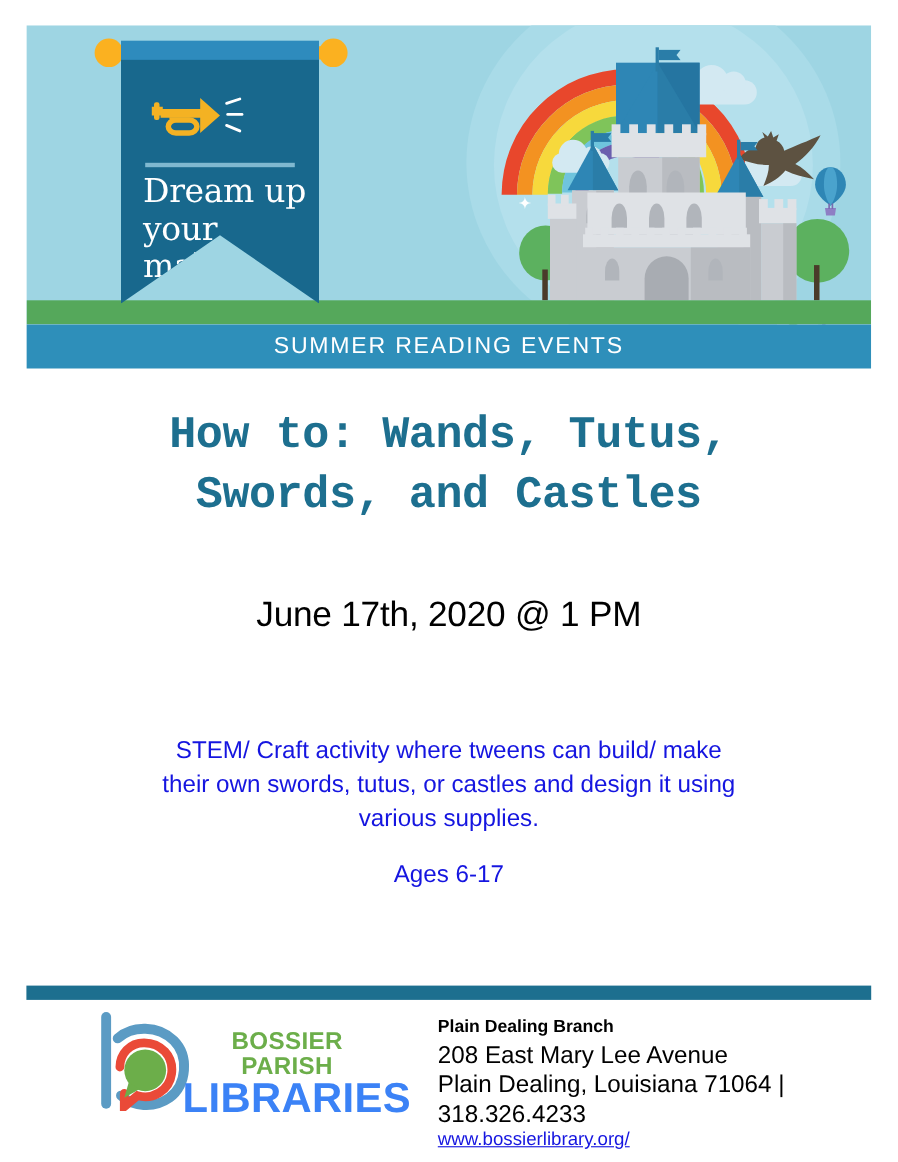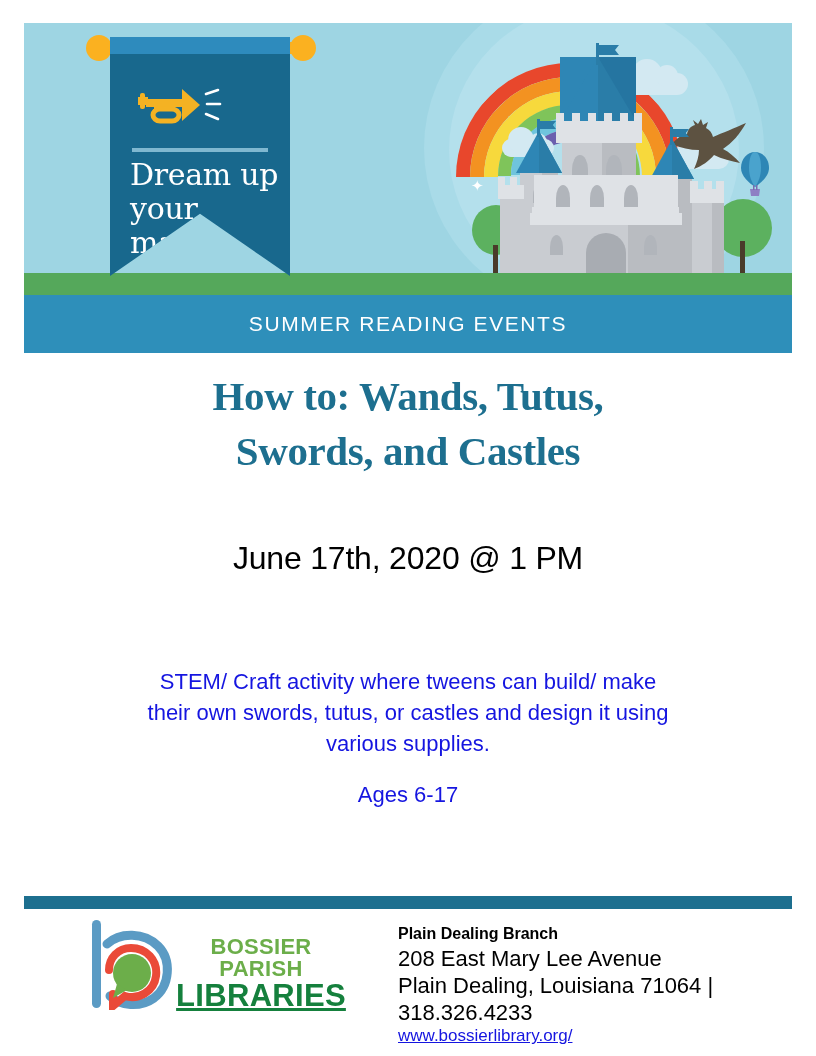--- a/index.html
+++ b/index.html
@@ -167,42 +167,42 @@
 
   .tree-top { position: absolute; border-radius: 50%; }
   .tree-trunk { position: absolute; background: #4a3b2a; }
 
   
   .src-band {
     position: absolute;
     left: 0;
     top: 272px;
     width: 768px;
-    height: 58px;
+    height: 40px;
     background: #2e8fba;
     display: flex;
     align-items: center;
     justify-content: center;
   }
   .src-band span {
     color: #ffffff;
     font-size: 21px;
     letter-spacing: 1.6px;
     font-family: "Liberation Sans", sans-serif;
   }
 
   
   .title {
     position: absolute;
     left: 0;
     top: 369px;
     width: 816px;
     text-align: center;
     color: #1d6f8f;
-    font-family: Liberation Serif, serif;
+    font-family: Liberation Mono, monospace;
     font-size: 41px;
     font-weight: bold;
     line-height: 1.34;
     letter-spacing: -0.4px;
   }
   .date-line {
     position: absolute;
     left: 0;
     top: 540px;
     width: 816px;
@@ -253,21 +253,21 @@
   .logo-words {
     position: absolute;
     left: 80px;
     top: 18px;
     width: 190px;
     font-weight: bold;
     line-height: 1.0;
     text-align: center;
   }
   .logo-l1 { color: #6cae4a; font-size: 22px; letter-spacing: 0.3px; }
-  .logo-l2 { color: #15803d; font-size: 31px; letter-spacing: 0.3px; text-decoration: underline; }
+  .logo-l2 { color: #3b82f6; font-size: 38px; letter-spacing: 0.3px; }
 
   .addr {
     position: absolute;
     left: 398px;
     top: 925px;
     width: 400px;
     color: #000000;
   }
   .addr-name { font-size: 16px; font-weight: bold; margin-bottom: 3px; }
   .addr-line { font-size: 22px; line-height: 1.22; }

